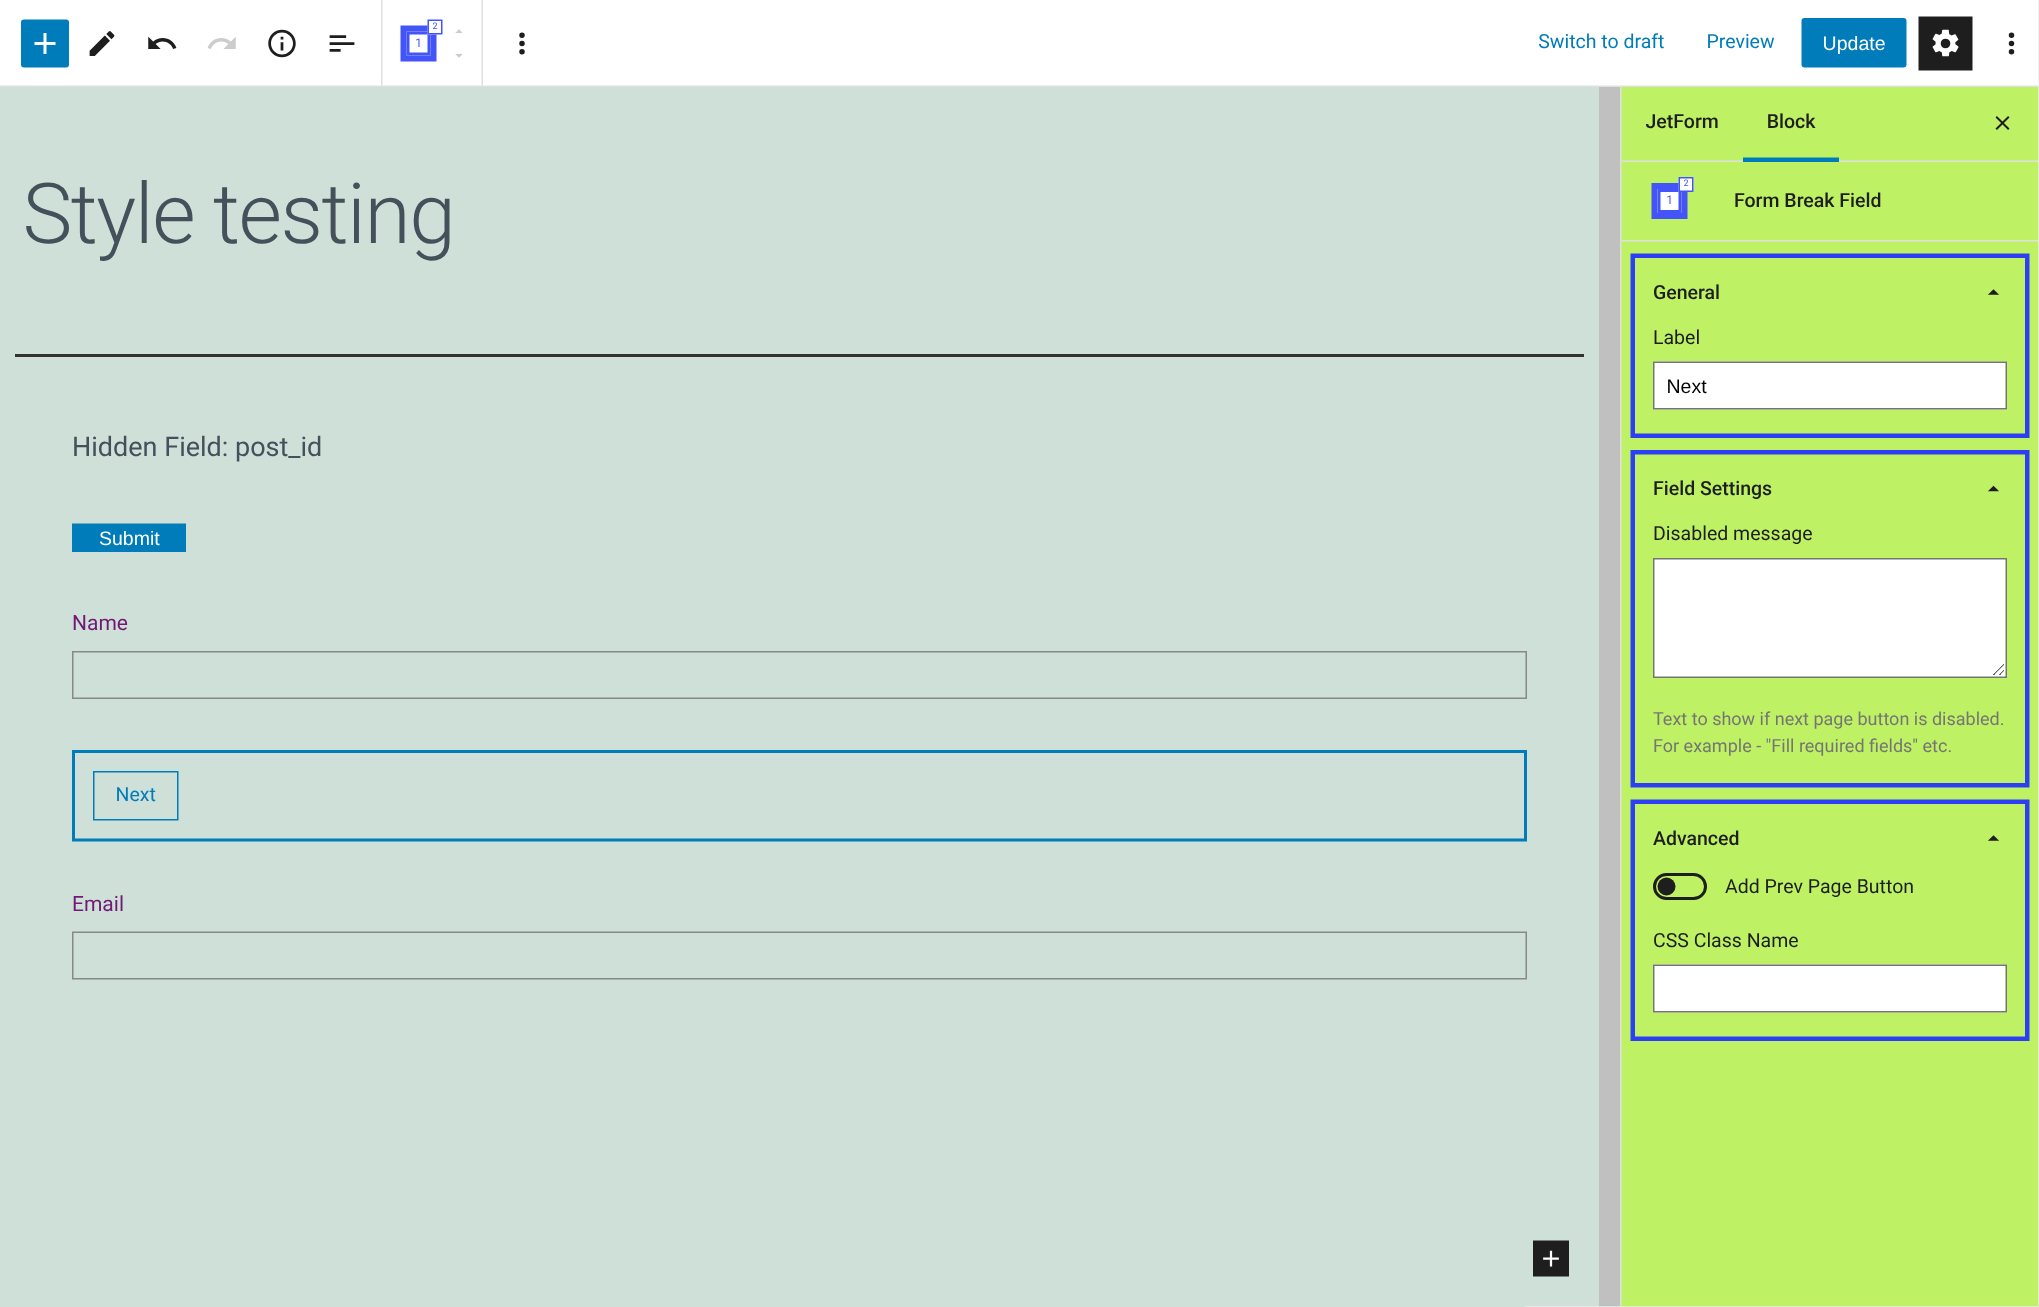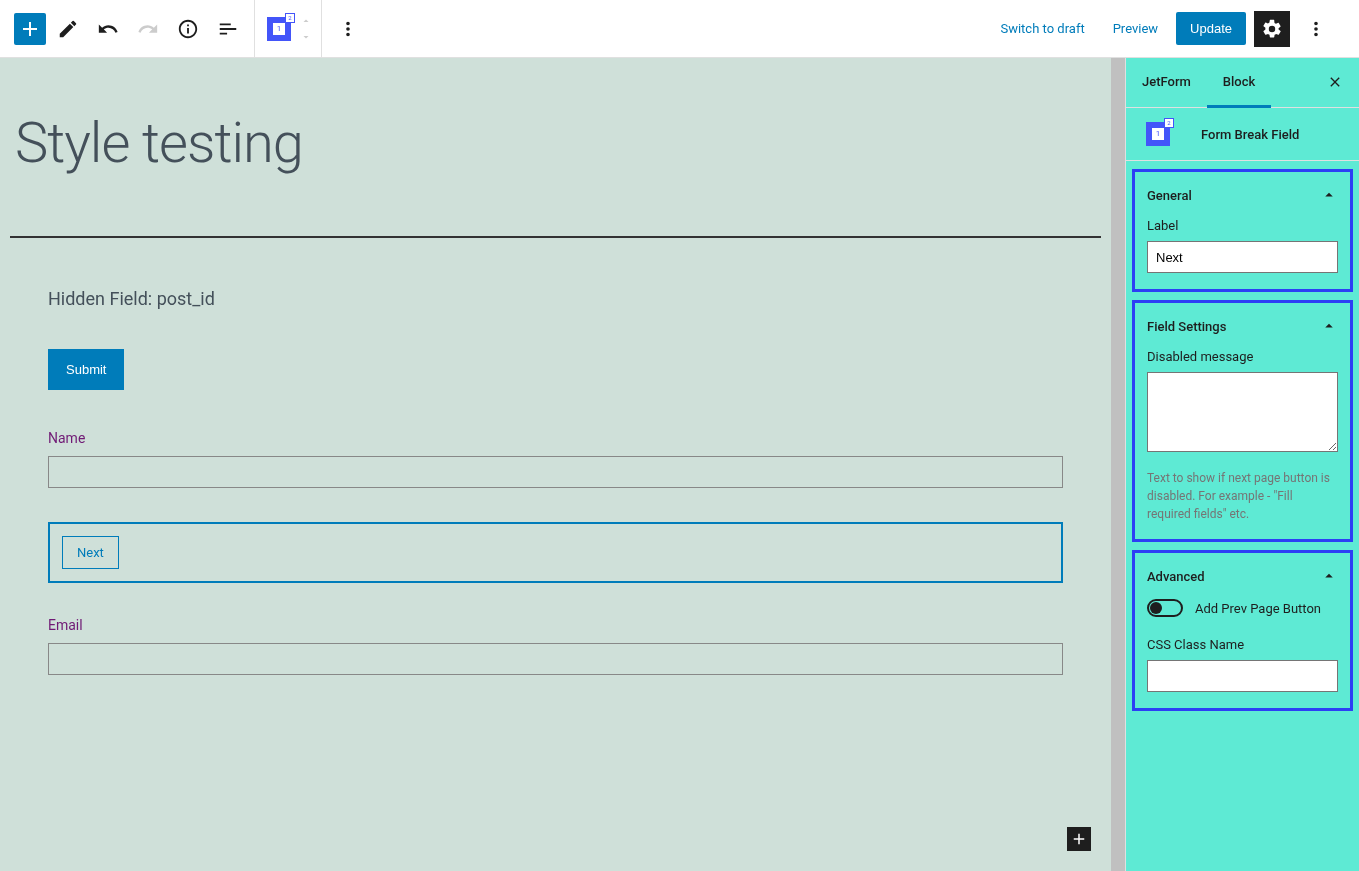--- a/index.html
+++ b/index.html
@@ -1,47 +1,47 @@
 <!DOCTYPE html>
 <html><head>
   <meta charset="utf-8">
   <style>
     * { box-sizing: border-box; margin: 0; padding: 0; }
     body { font-family: -apple-system, BlinkMacSystemFont, "Segoe UI", Roboto, sans-serif; font-size: 13px; color: #1e1e1e; background: #fff; }
     
     
     .top-toolbar { height: 58px; display: flex; align-items: center; border-bottom: 1px solid #e0e0e0; background: #fff; }
     .toolbar-left { display: flex; align-items: center; padding-left: 14px; gap: 4px; }
-    .toolbar-right { margin-left: auto; display: flex; align-items: center; padding-right: 25px; gap: 8px; }
+    .toolbar-right { margin-left: auto; display: flex; align-items: center; padding-right: 0; gap: 8px; }
     .add-btn { width: 32px; height: 32px; background: #007cba; color: #fff; display: flex; align-items: center; justify-content: center; cursor: pointer; border-radius: 2px; }
     .icon-btn { width: 36px; height: 36px; display: flex; align-items: center; justify-content: center; cursor: pointer; color: #1e1e1e; }
     .icon-btn.disabled { color: #ccc; }
     .toolbar-divider { width: 1px; height: 58px; background: #e0e0e0; margin: 0 4px; }
     .block-icon { width: 24px; height: 24px; background: #4355f9; position: relative; display: inline-flex; align-items: center; justify-content: center; margin: 0 4px; }
     .block-icon-inner { width: 16px; height: 16px; background: #fff; border: 2px solid #4355f9; position: relative; }
     .block-icon-small { width: 10px; height: 10px; background: #fff; border: 1.5px solid #4355f9; position: absolute; top: -4px; right: -4px; font-size: 6px; text-align: center; line-height: 7px; color: #4355f9; }
     .updown-arrows { display: flex; flex-direction: column; gap: 2px; margin-left: 4px; }
     .arrow { width: 14px; height: 14px; display: flex; align-items: center; justify-content: center; color: #ccc; cursor: pointer; }
     .link-btn { color: #007cba; font-size: 13px; padding: 6px 10px; cursor: pointer; }
     .update-btn { background: #007cba; color: #fff; padding: 9px 14px; font-size: 13px; cursor: pointer; border-radius: 2px; border: none; }
     .settings-btn { width: 36px; height: 36px; background: #1e1e1e; color: #fff; display: flex; align-items: center; justify-content: center; cursor: pointer; }
     
     
     .main-layout { display: flex; height: calc(100vh - 58px); }
     .editor-area { flex: 1; background: #cfe0d9; overflow-y: auto; position: relative; }
     .editor-scrollbar { width: 14px; background: #f0f0f0; }
     .scrollbar-thumb { background: #c0c0c0; height: 100%; }
-    .sidebar { width: 234px; background: #5eead4; border-left: 1px solid #e0e0e0; overflow-y: auto; }
+    .sidebar { width: 279px; background: #bef264; border-left: 1px solid #e0e0e0; overflow-y: auto; }
     
     
     .page-title { font-size: 56px; font-weight: 300; color: #44505a; padding: 52px 15px 30px 15px; letter-spacing: -1px; }
     .title-underline { border-bottom: 2px solid #333; margin: 30px 10px 50px 10px; }
     .form-section { padding: 0 48px 60px 48px; }
     .hidden-field { font-size: 18px; color: #44505a; margin-bottom: 40px; }
-    .submit-btn { background: #007cba; color: #fff; padding: 13px 18px; font-size: 13px; border: none; cursor: pointer; margin-bottom: 40px; }
+    .submit-btn { background: #007cba; color: #fff; padding: 2px 18px; font-size: 13px; border: none; cursor: pointer; margin-bottom: 40px; }
     .field-label { font-size: 14px; color: #701a75; margin-bottom: 10px; display: block; }
     .field-input { width: 100%; height: 32px; border: 1px solid #888; background: #cfe0d9; padding: 6px; font-size: 14px; }
     .field-group { margin-bottom: 34px; }
     .next-block { border: 2px solid #007cba; padding: 12px; margin-bottom: 34px; }
     .next-btn { display: inline-block; border: 1px solid #007cba; color: #007cba; padding: 8px 14px; font-size: 13px; cursor: pointer; background: transparent; }
     .add-block-btn { position: absolute; bottom: 20px; right: 20px; width: 24px; height: 24px; background: #1e1e1e; color: #fff; display: flex; align-items: center; justify-content: center; cursor: pointer; }
     
     
     .sidebar-tabs { display: flex; border-bottom: 1px solid #e0e0e0; position: relative; }
     .sidebar-tab { padding: 16px 16px; font-size: 13px; cursor: pointer; font-weight: 500; color: #1e1e1e; }

